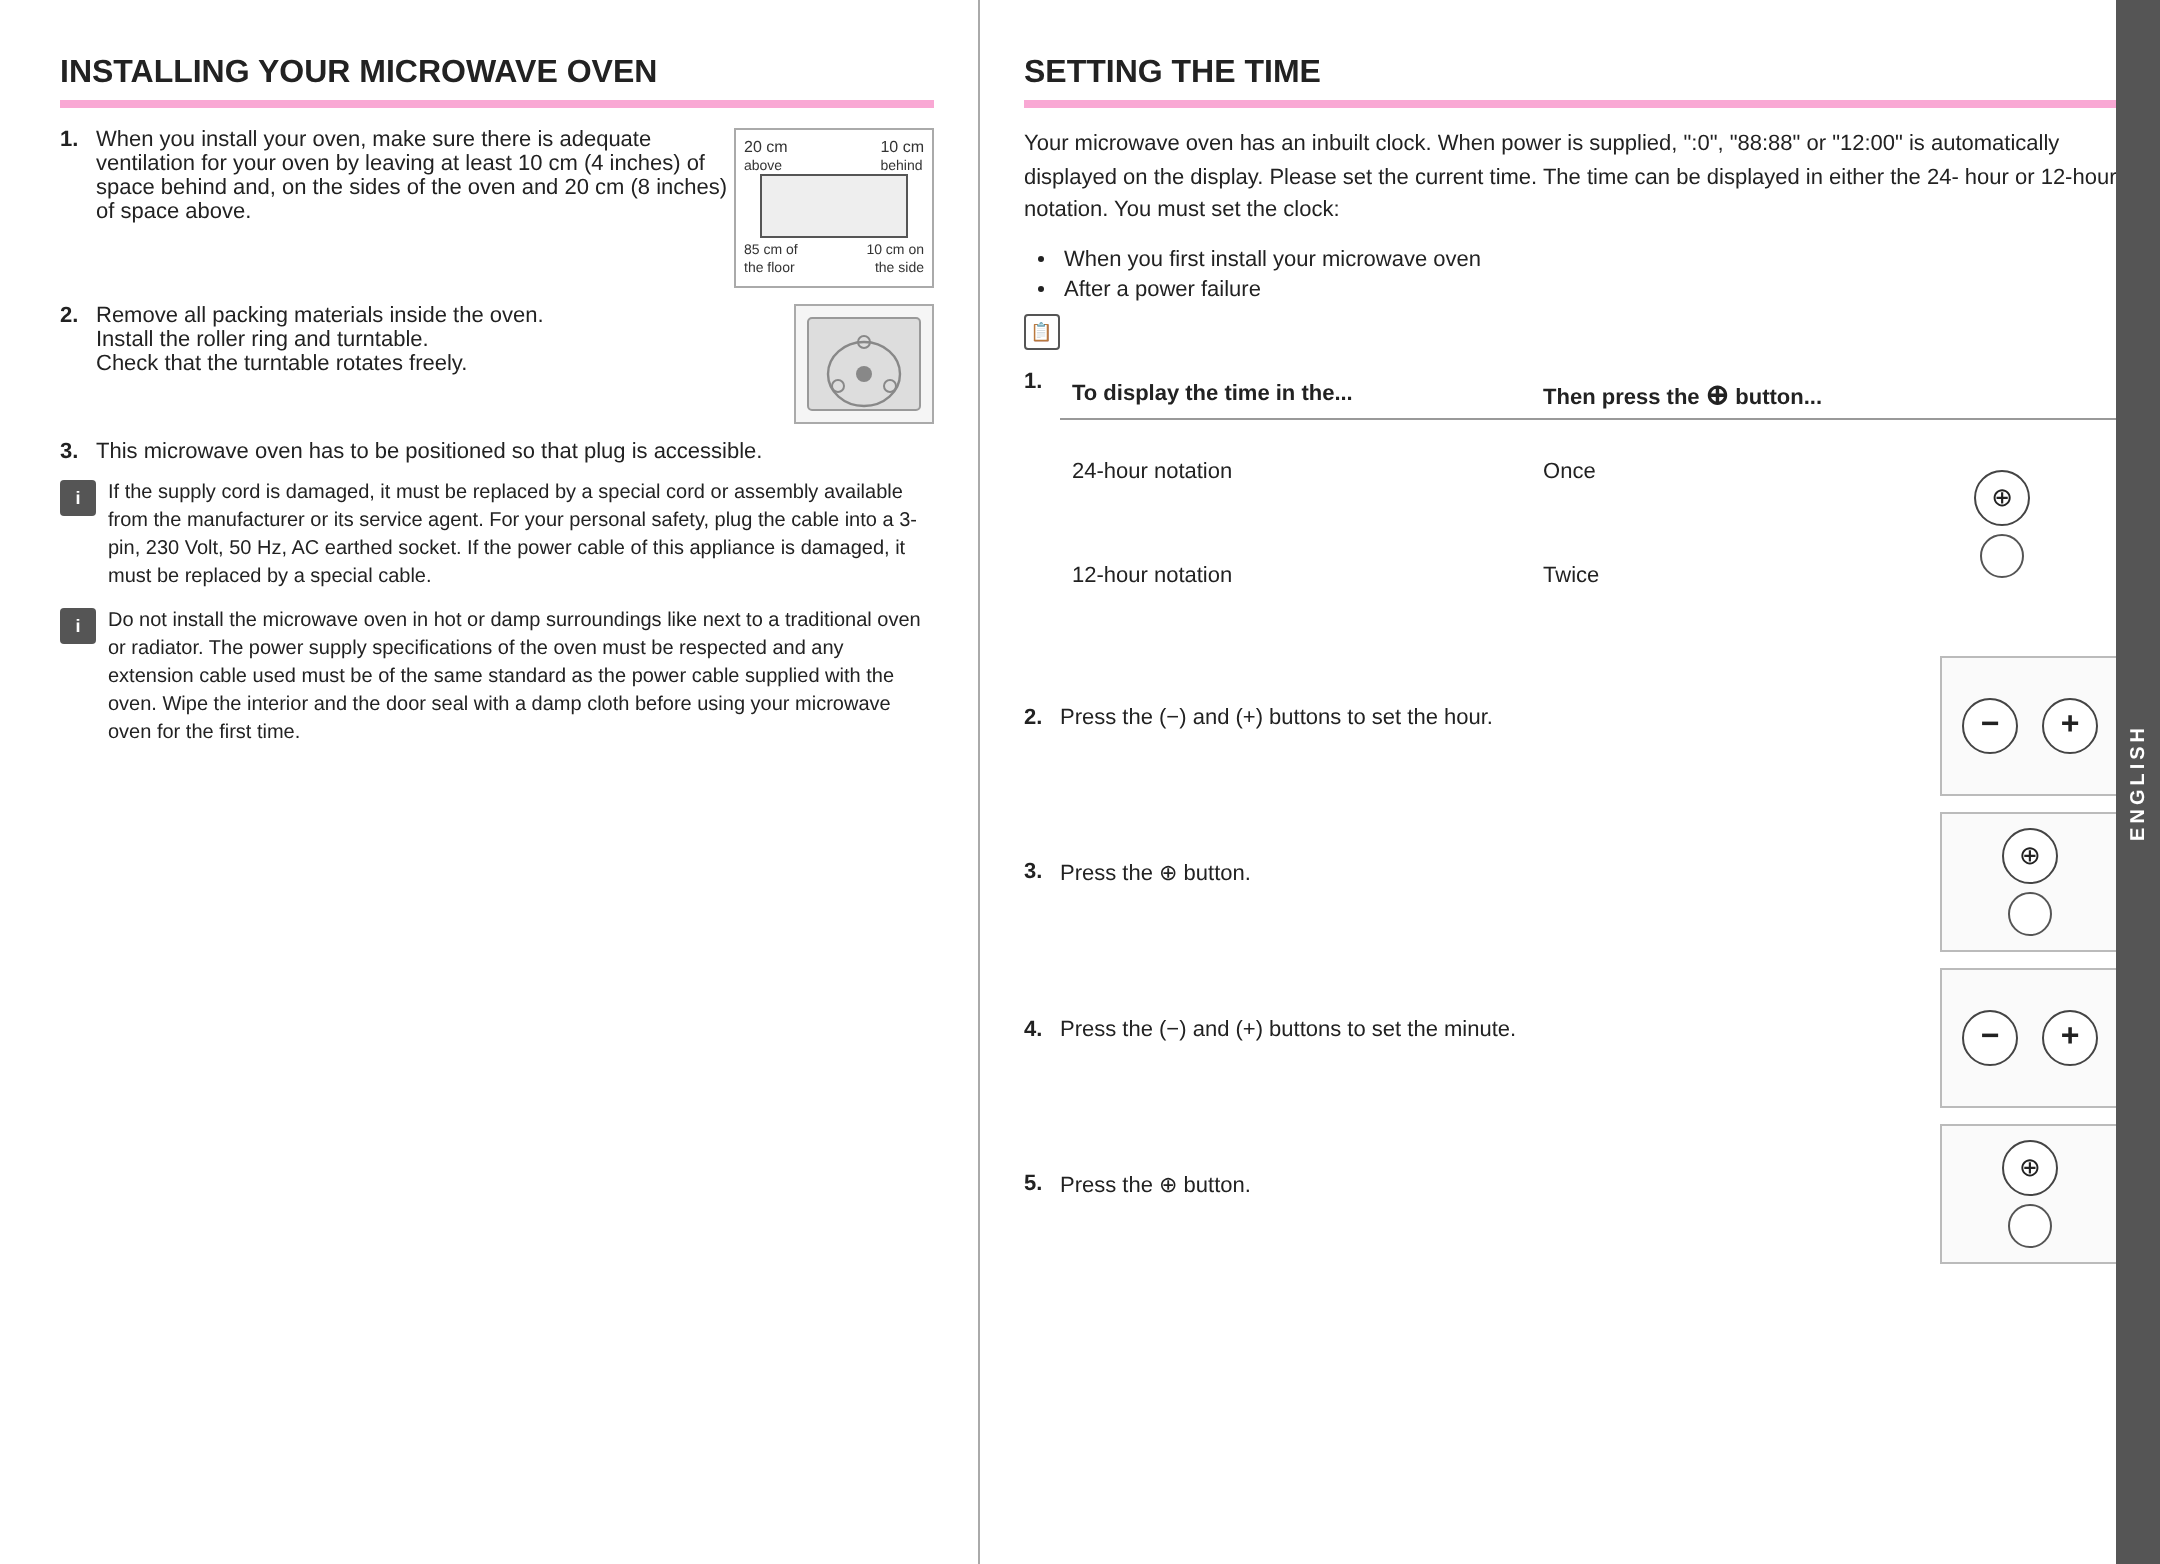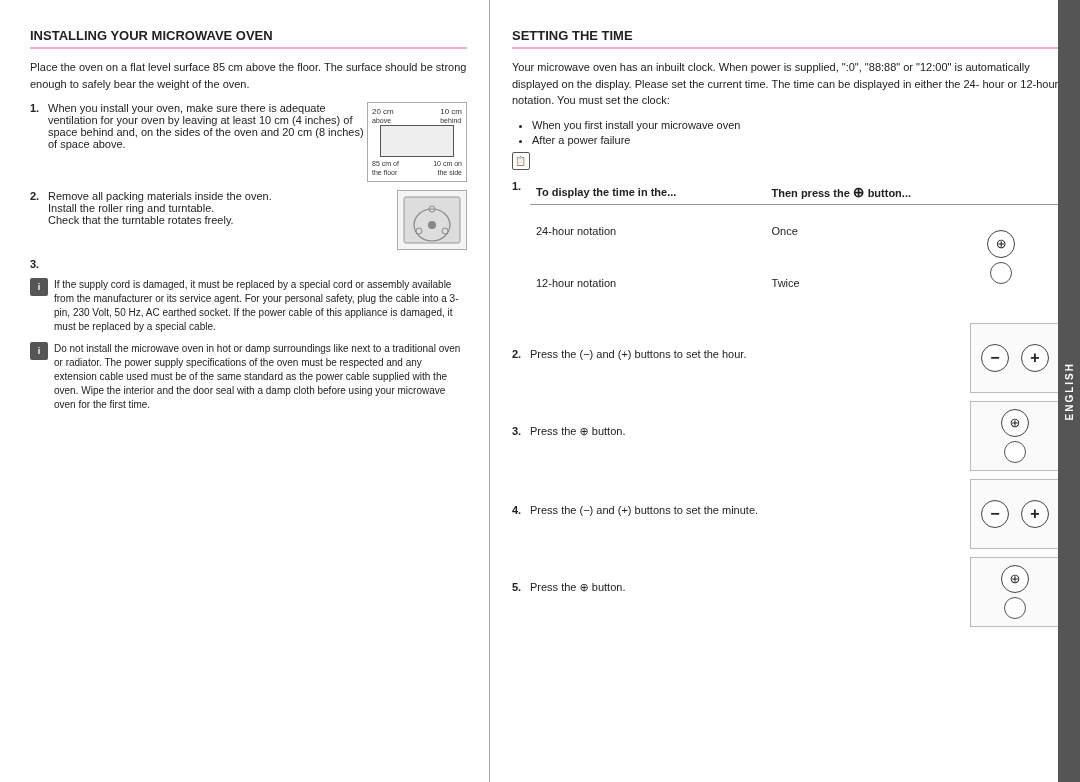--- a/index.html
+++ b/index.html
@@ -57,24 +57,24 @@
       font-size: 10px;
       font-weight: bold;
       letter-spacing: 2px;
       writing-mode: vertical-rl;
       transform: rotate(180deg);
       text-transform: uppercase;
     }
 
     
     .section-title {
-      font-size: 13px;
+      font-size: 16px;
       font-weight: bold;
       text-transform: uppercase;
-      border-bottom: 2px solid #f9a8d4;
+      border-bottom: 4px solid #f9a8d4;
       padding-bottom: 4px;
       margin-bottom: 10px;
     }
 
     
     .numbered-item {
       display: flex;
       margin-bottom: 8px;
     }
     .num {
@@ -279,21 +279,20 @@
   </style>
 </head>
 <body>
 
 <div class="page-container">
   <div class="main-content">
 
     <div class="left-col">
       <div class="section-title">INSTALLING YOUR MICROWAVE OVEN</div>
 
-      <p class="line" style="margin-bottom:10px;">Place the oven on a flat level surface 85 cm above the floor. The surface should be strong enough to safely bear the weight of the oven.</p>
 
       <div class="ventilation-row">
         <div class="ventilation-text">
           <div class="numbered-item">
             <span class="num bold">1.</span>
             <span>When you install your oven, make sure there is adequate ventilation for your oven by leaving at least 10 cm (4 inches) of space behind and, on the sides of the oven and 20 cm (8 inches) of space above.</span>
           </div>
         </div>
 
         <div class="ventilation-diagram">
@@ -343,20 +342,21 @@
             <circle cx="30" cy="30" r="4" fill="#888"></circle>
             <circle cx="30" cy="14" r="3" fill="none" stroke="#888" stroke-width="1"></circle>
             <circle cx="43" cy="36" r="3" fill="none" stroke="#888" stroke-width="1"></circle>
             <circle cx="17" cy="36" r="3" fill="none" stroke="#888" stroke-width="1"></circle>
           </svg>
         </div>
       </div>
 
       <div class="numbered-item" style="margin-bottom:8px;">
         <span class="num bold">3.</span>
+        <span>This microwave oven has to be positioned so that plug is accessible.</span>
       </div>
 
       <div class="info-box" style="margin-bottom:8px;">
         <div class="note-icon">i</div>
         <span class="note-small">If the supply cord is damaged, it must be replaced by a special cord or assembly available from the manufacturer or its service agent. For your personal safety, plug the cable into a 3-pin, 230 Volt, 50 Hz, AC earthed socket. If the power cable of this appliance is damaged, it must be replaced by a special cable.</span>
       </div>
 
       <div class="info-box">
         <div class="note-icon">i</div>
         <span class="note-small">Do not install the microwave oven in hot or damp surroundings like next to a traditional oven or radiator. The power supply specifications of the oven must be respected and any extension cable used must be of the same standard as the power cable supplied with the oven. Wipe the interior and the door seal with a damp cloth before using your microwave oven for the first time.</span>

